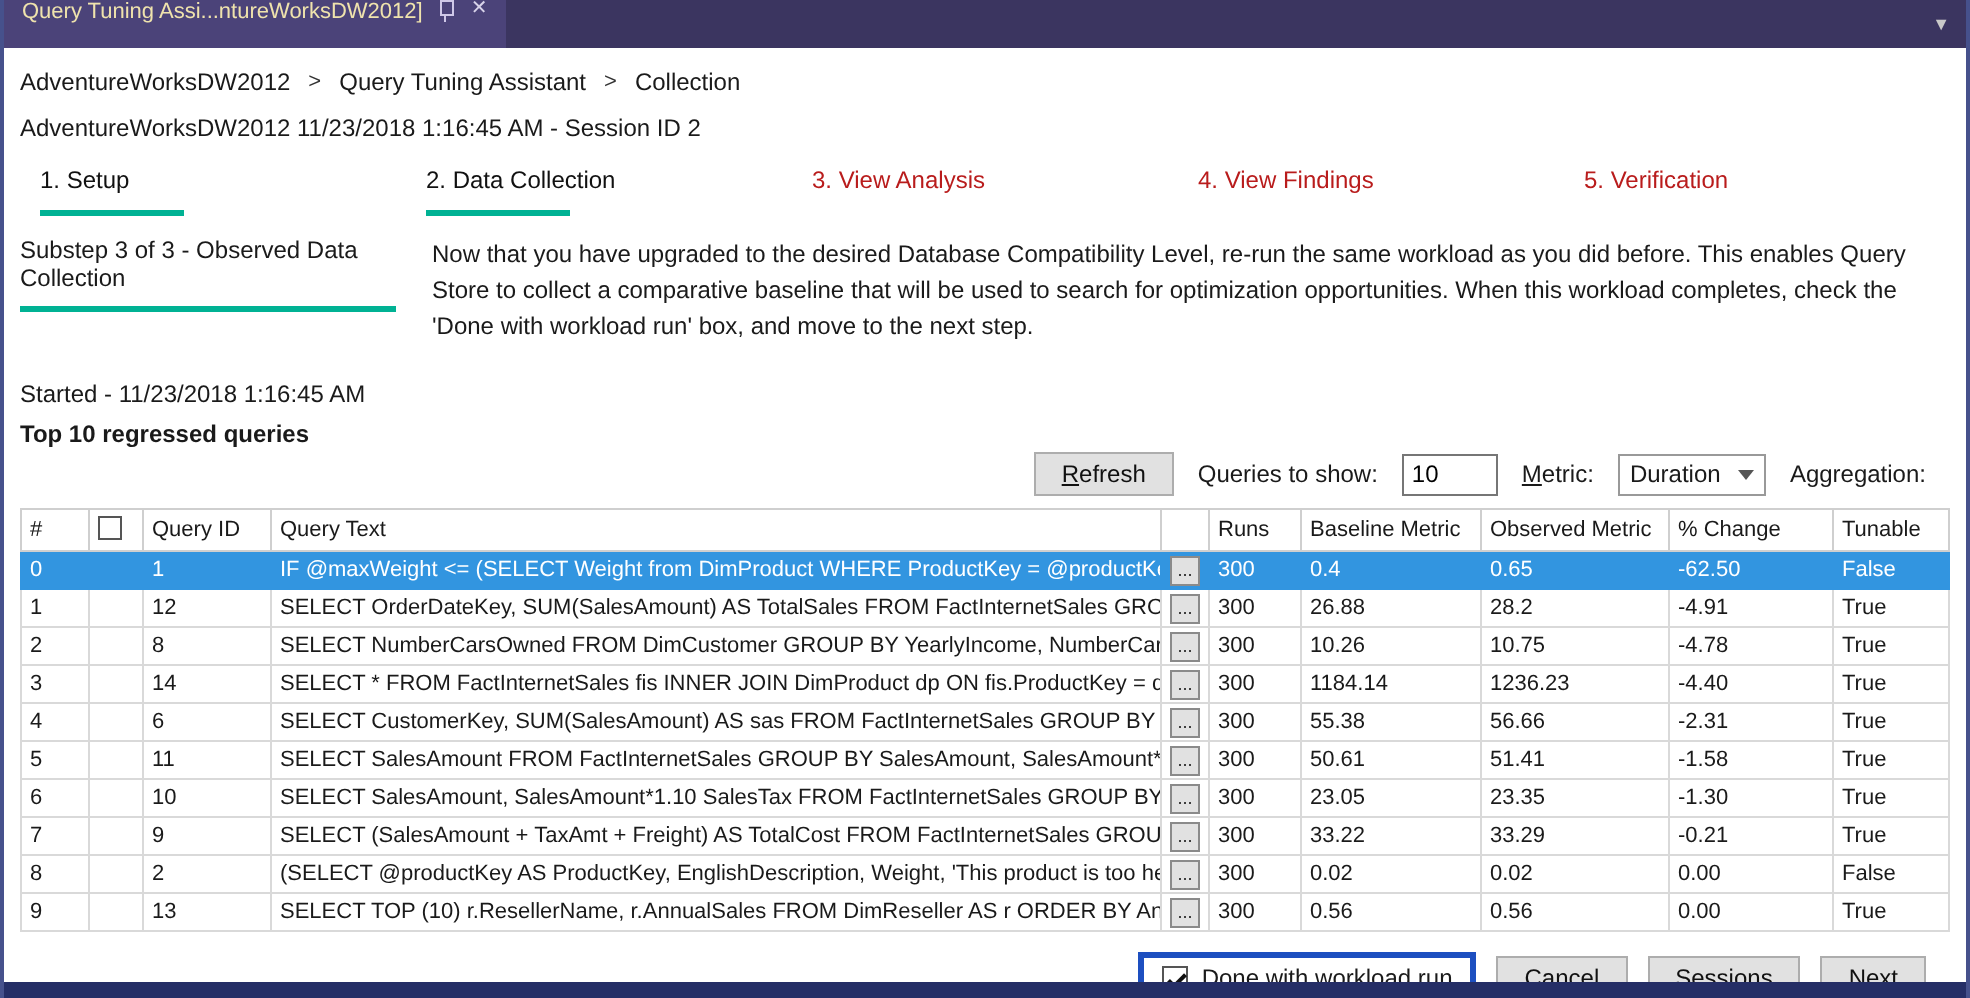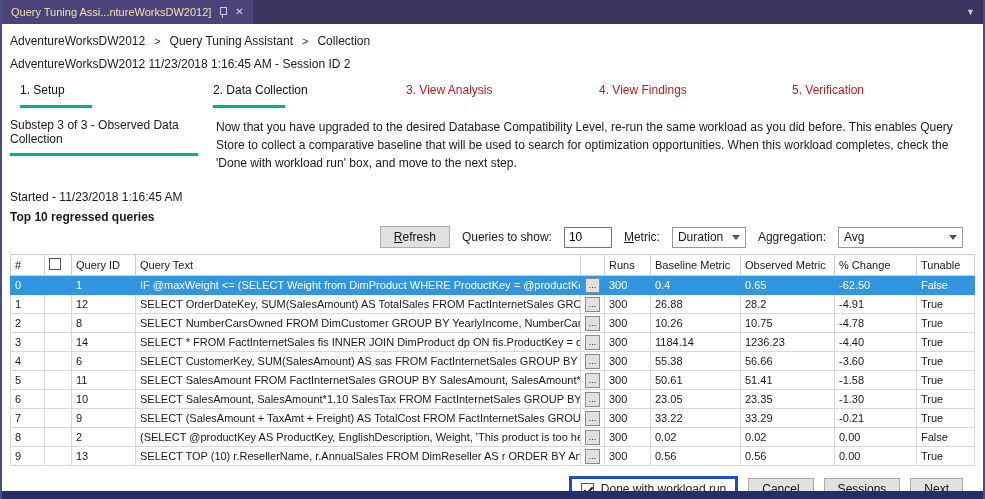--- a/index.html
+++ b/index.html
@@ -4,21 +4,21 @@
 <style>
   * { margin:0; padding:0; box-sizing:border-box; }
   html,body { width:985px; height:499px; }
   body { font-family:"Liberation Sans", sans-serif; font-size:12px; color:#1a1a1a; background:#fff; }
 
   .window { width:985px; height:499px; display:flex; flex-direction:column; overflow:hidden;
             border-left:2px solid #46518c; border-right:2px solid #46518c; background:#fff; }
 
   
   .tab-bar { height:24px; background:#3b3560; display:flex; align-items:stretch; flex:none; }
-  .doc-tab { background:#4b4379; color:#efe3ad; display:flex; align-items:center; gap:7px;
+  .doc-tab { background:#4b4379; color:#efe3ad; display:flex; gap:7px;
              padding:0 9px; font-size:11px; cursor:default; }
   .doc-tab .tab-title { white-space:nowrap; }
   .pin-icon { width:10px; height:11px; position:relative; display:inline-block; }
   .pin-icon::before { content:""; position:absolute; left:2px; top:0; width:5px; height:6px; border:1px solid #cfc8e8; }
   .pin-icon::after  { content:""; position:absolute; left:4px; top:7px; width:1px; height:4px; background:#cfc8e8; }
   .tab-close { color:#d8d3ea; font-size:10px; line-height:1; }
   .tab-menu  { margin-left:auto; align-self:center; color:#c9c9c9; font-size:9px; padding-right:8px; }
 
   
   .content { flex:1; background:#fff; padding:0 8px; display:flex; flex-direction:column; overflow:hidden; }
@@ -150,24 +150,20 @@
     <div class="controls">
       <button class="btn"><u>R</u>efresh</button>
       <span class="ctl-label">Queries to show:</span>
       <input class="num-input" type="text" value="10" style="">
       <span class="ctl-label"><u>M</u>etric:</span>
       <div class="combo metric">
         <span>Duration</span>
         <span class="combo-arrow"></span>
       </div>
       <span class="ctl-label">Aggregation:</span>
-      <div class="combo agg">
-        <span>Avg</span>
-        <span class="combo-arrow"></span>
-      </div>
     </div>
 
     <div class="grid-wrap">
       <table class="grid">
         <thead>
           <tr>
             <th class="col-n">#</th>
             <th class="col-check">
               <span class="checkbox hdr-check"></span>
             </th>
@@ -232,21 +228,21 @@
             </tr>
             <tr>
               <td class="col-n">4</td>
               <td class="col-check"></td>
               <td class="col-query_id">6</td>
               <td class="col-query_text">SELECT CustomerKey, SUM(SalesAmount) AS sas  FROM FactInternetSales  GROUP BY CustomerKey WITH (...</td>
               <td class="col-ellipsis"><button class="ellipsis-btn">...</button></td>
               <td class="col-runs">300</td>
               <td class="col-baseline">55.38</td>
               <td class="col-observed">56.66</td>
-              <td class="col-change">-3.60</td>
+              <td class="col-change">-2.31</td>
               <td class="col-tunable">True</td>
             </tr>
             <tr>
               <td class="col-n">5</td>
               <td class="col-check"></td>
               <td class="col-query_id">11</td>
               <td class="col-query_text">SELECT SalesAmount FROM FactInternetSales GROUP BY SalesAmount, SalesAmount*1.10</td>
               <td class="col-ellipsis"><button class="ellipsis-btn">...</button></td>
               <td class="col-runs">300</td>
               <td class="col-baseline">50.61</td>

